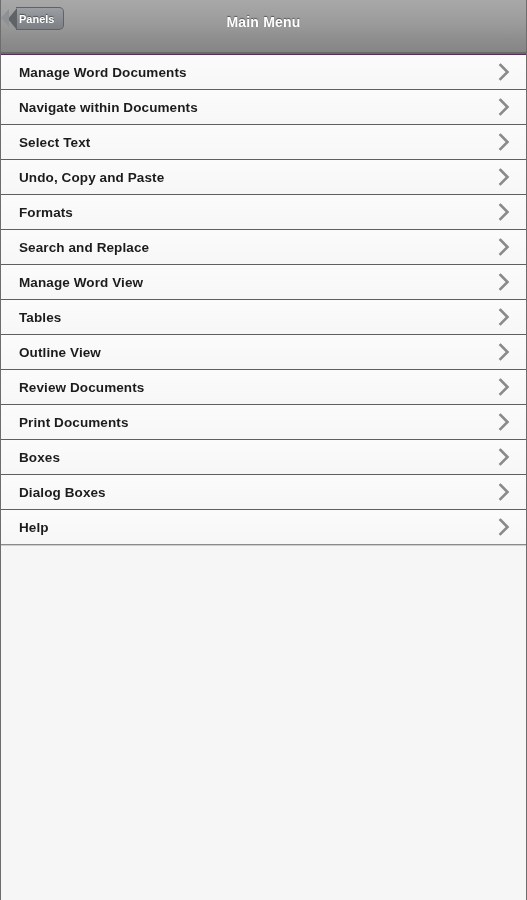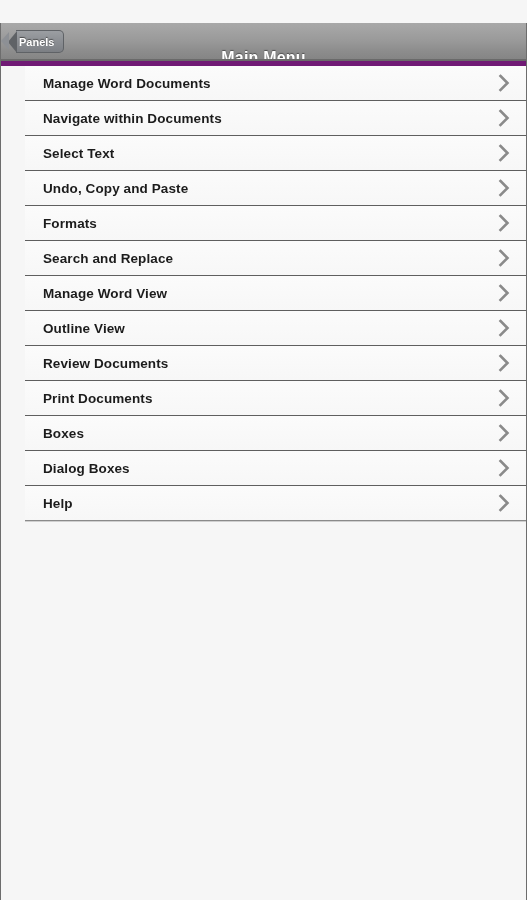--- a/index.html
+++ b/index.html
@@ -22,41 +22,40 @@
     height: 900px;
     box-sizing: border-box;
     border-left: 1px solid #6d6d6d;
     border-right: 1px solid #6d6d6d;
     background: #f6f6f6;
   }
 
   
   .navbar {
     position: relative;
-    height: 38px;
+    height: 54px;
     box-sizing: border-box;
     background: linear-gradient(to bottom,
         #a8a8a8 0%,
         #a2a2a2 22%,
         #999999 50%,
         #8e8e8e 74%,
         #858585 100%);
     border-bottom: 2px solid #6a6a6a;
     overflow: hidden;
-    margin-top: 23px;
   }
   .navbar-title {
     position: absolute;
     left: 0;
     right: 0;
-    top: 16px;
+    top: 4px;
     line-height: 37px;
     text-align: center;
     color: #ffffff;
-    font-size: 16px;
+    font-size: 14px;
     font-weight: bold;
     letter-spacing: 0.2px;
     text-shadow: 0 -1px 1px rgba(60,60,60,0.75);
     pointer-events: none;
   }
   .back-button {
     position: absolute;
     left: 7px;
     top: 7px;
     height: 23px;
@@ -96,22 +95,21 @@
     border-left: none;
     border-radius: 0 5px 5px 0;
     color: #ffffff;
     font-size: 11px;
     font-weight: bold;
     text-shadow: 0 -1px 1px rgba(55,55,55,0.8);
   }
 
   
   .menu-list {
-    border-top: 5px solid #701a75;
-    padding-left: 24px;
+    border-top: 1px solid #701a75;
   }
   .menu-row {
     position: relative;
     height: 35px;
     box-sizing: border-box;
     display: flex;
     align-items: center;
     justify-content: space-between;
     padding: 0 14px 0 18px;
     background: linear-gradient(to bottom, #fbfbfb 0%, #f7f7f7 100%);
@@ -211,20 +209,28 @@
       </div>
       <div class="menu-row">
         <span class="menu-label">Manage Word View</span>
         <span class="chevron">
           <svg viewBox="0 0 16 22" aria-hidden="true">
             <polyline points="4.5,4 11.5,11 4.5,18" fill="none" stroke="currentColor" stroke-width="2.6" stroke-linecap="square" stroke-linejoin="miter"></polyline>
           </svg>
         </span>
       </div>
       <div class="menu-row">
+        <span class="menu-label">Tables</span>
+        <span class="chevron">
+          <svg viewBox="0 0 16 22" aria-hidden="true">
+            <polyline points="4.5,4 11.5,11 4.5,18" fill="none" stroke="currentColor" stroke-width="2.6" stroke-linecap="square" stroke-linejoin="miter"></polyline>
+          </svg>
+        </span>
+      </div>
+      <div class="menu-row">
         <span class="menu-label">Outline View</span>
         <span class="chevron">
           <svg viewBox="0 0 16 22" aria-hidden="true">
             <polyline points="4.5,4 11.5,11 4.5,18" fill="none" stroke="currentColor" stroke-width="2.6" stroke-linecap="square" stroke-linejoin="miter"></polyline>
           </svg>
         </span>
       </div>
       <div class="menu-row">
         <span class="menu-label">Review Documents</span>
         <span class="chevron">

